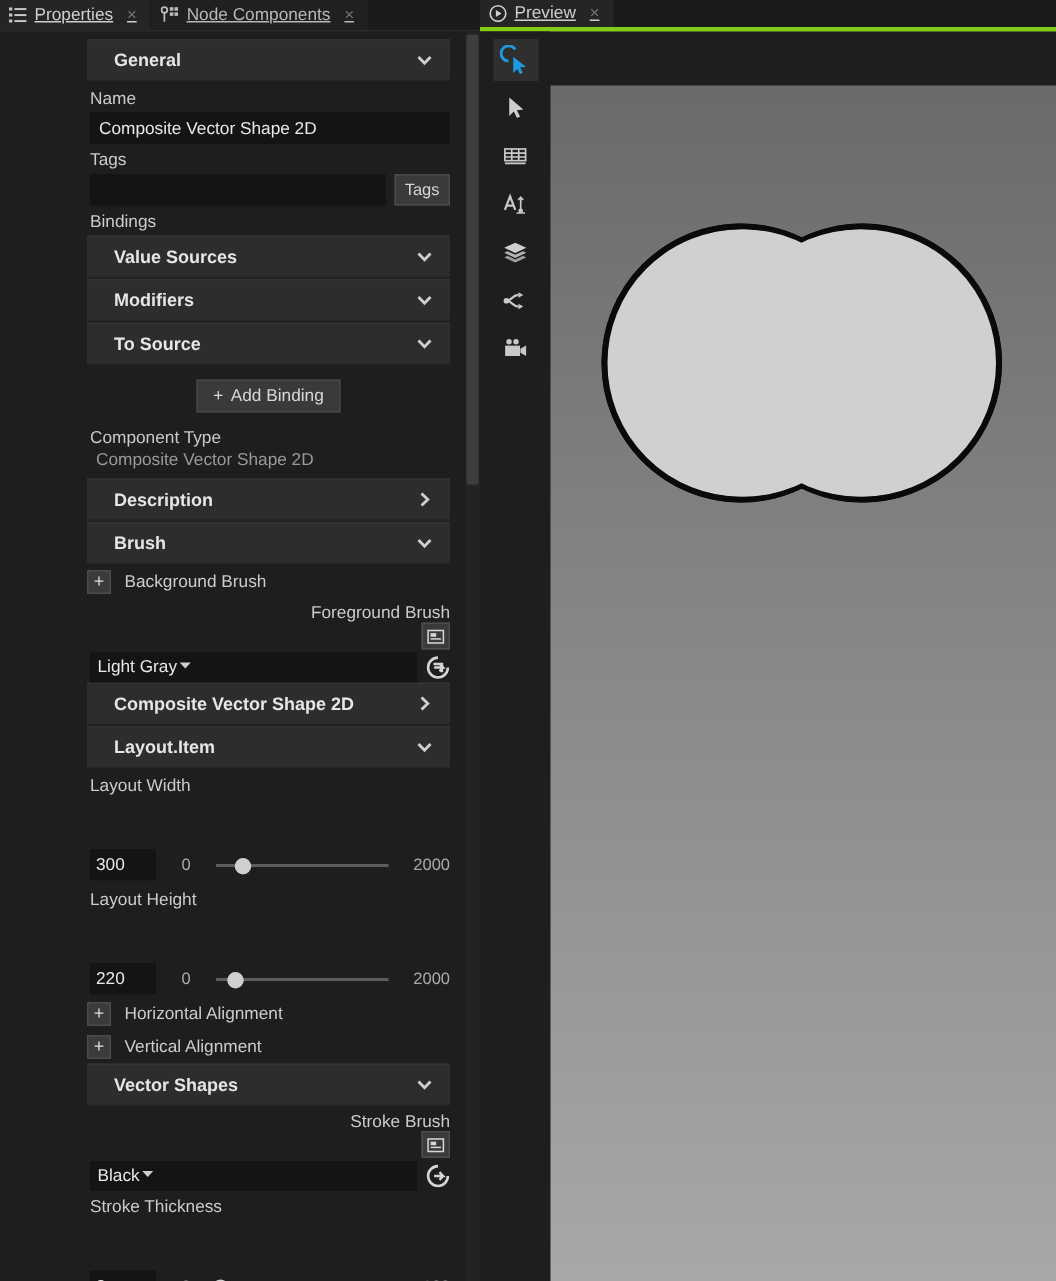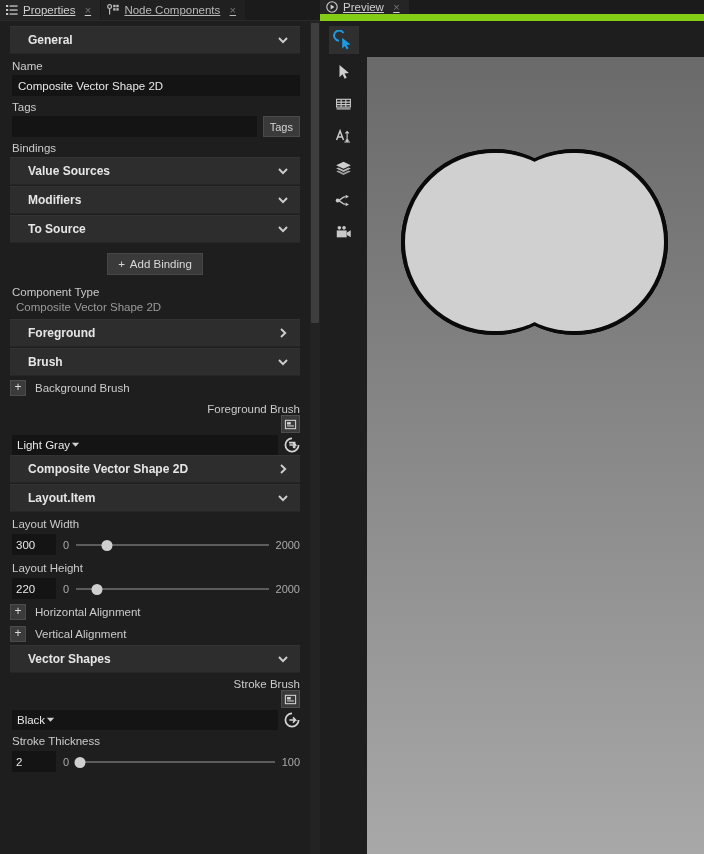--- a/index.html
+++ b/index.html
@@ -39,20 +39,21 @@
   .tab.inactive { background: #202020; color: #b8b8b8; }
   .tab .tab-close {
     font-size: 11px; color: #777; margin-left: 2px;
     width: 11px; height: 11px; line-height: 11px; text-align: center;
   }
   .tab-ico { width: 12px; height: 12px; display:inline-block; flex:0 0 auto; }
 
   .panel-scroll {
     flex: 1 1 auto; position: relative; overflow: hidden;
     padding-right: 10px;
+    padding-left: 48px;
   }
   .scrollbar-track {
     position: absolute; right: 0; top: 0; width: 10px; height: 100%;
     background: #232323;
   }
   .scrollbar-thumb {
     position: absolute; right: 1px; top: 2px; width: 8px; height: 300px;
     background: #3e3e3e; border-radius: 1px;
   }
 
@@ -115,21 +116,21 @@
     display: flex; align-items: center; justify-content: center;
   }
   .combo-row { display: flex; align-items: center; gap: 6px; padding: 0 10px 0 12px; }
   .combo {
     flex: 1 1 auto; height: 20px; background: #141414;
     display: flex; align-items: center; justify-content: flex-start;
     padding: 0 5px; font-size: 11.5px; color: #e8e8e8;
   }
   .reset-ico { width: 16px; height: 16px; flex: 0 0 auto; }
 
-  .slider-row { display: flex; align-items: center; gap: 7px; padding: 1px 10px 2px 12px; }
+  .slider-row { display: flex; align-items: center; gap: 17px; padding: 1px 10px 2px 12px; margin-top: 32px; }
   .num-box {
     width: 44px; height: 21px; background: #141414;
     font-size: 11.5px; color: #e8e8e8;
     display: flex; align-items: center; padding: 0 4px;
   }
   .lim { font-size: 11px; color: #a9a9a9; flex: 0 0 auto; }
   .track {
     position: relative; flex: 1 1 auto; height: 14px;
     display: flex; align-items: center;
   }
@@ -139,21 +140,21 @@
     background: #cfcfcf; top: 2px; transform: translateX(-50%);
   }
 
   
   .right-panel {
     width: 384px; height: 854px; background: #1e1e1e;
     display: flex; flex-direction: column; position: relative;
   }
   .right-tabbar {
     height: 21px; background: #1b1b1b; display: flex;
-    border-bottom: 7px solid #84cc16; flex: 0 0 auto;
+    border-bottom: 3px solid #84cc16; flex: 0 0 auto;
   }
   .right-body { flex: 1 1 auto; display: flex; position: relative; }
   .vtoolbar {
     width: 47px; background: #1e1e1e; padding-top: 5px;
     display: flex; flex-direction: column; align-items: center; gap: 4px;
     flex: 0 0 auto;
   }
   .tool {
     width: 30px; height: 28px; display: flex; align-items: center; justify-content: center;
   }
@@ -257,21 +258,21 @@
         <div class="add-binding">
           <span>+</span>
           <span>Add Binding</span>
         </div>
       </div>
 
       <div class="ctype-label">Component Type</div>
       <div class="ctype-value">Composite Vector Shape 2D</div>
 
       <div class="section">
-        <span>Foreground</span>
+        <span>Description</span>
         <span class="chev">
           <svg viewBox="0 0 14 14" width="14" height="14">
               <path d="M5 3 L9.2 7 L5 11" fill="none" stroke="#cfcfcf" stroke-width="1.9"></path>
             </svg>
         </span>
       </div>
 
       <div class="section">
         <span>Brush</span>
         <span class="chev">

